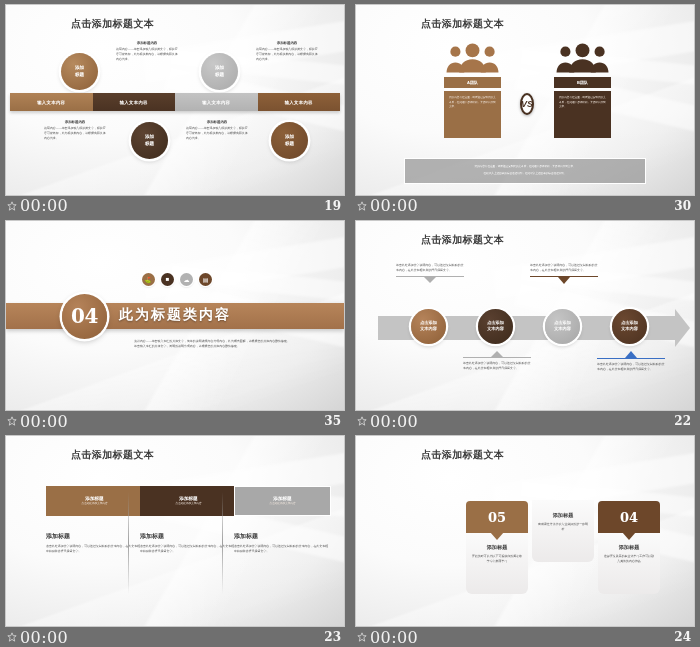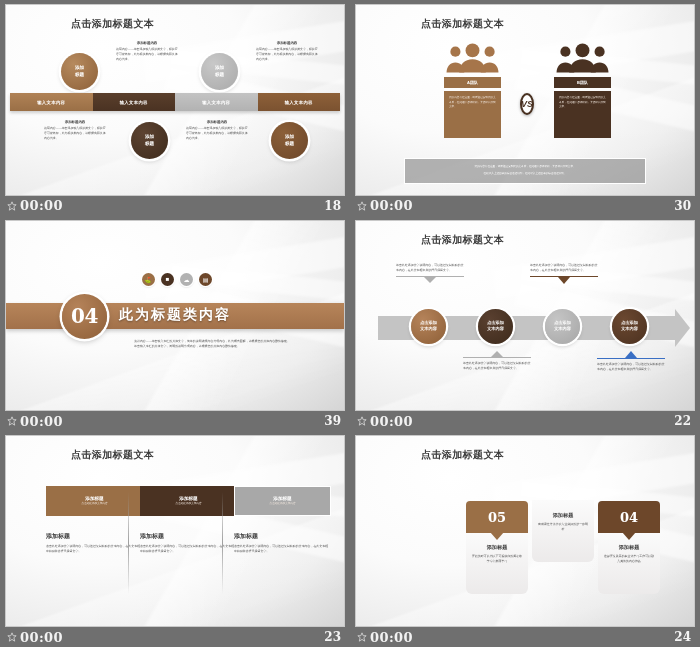--- a/index.html
+++ b/index.html
@@ -25,22 +25,22 @@
   .ray{ position:absolute; background:rgba(255,255,255,.5); transform-origin:100% 50%; }
   .ray.r1{ right:-10%; top:6%;  width:70%; height:16%; transform:rotate(-9deg); filter:blur(1px);}
   .ray.r2{ right:-10%; top:34%; width:62%; height:10%; transform:rotate(6deg); filter:blur(1px);}
   .ray.r3{ right:-12%; top:58%; width:66%; height:13%; transform:rotate(13deg); filter:blur(1px);}
 
   
   .foot{ height:20px; flex:0 0 20px; display:flex; align-items:center;
     justify-content:space-between; padding:0 4px 0 2px; color:#e9e9e9;}
   .foot .left{ display:flex; align-items:center; gap:3px; }
   .star{ width:10px; height:10px; display:block; }
-  .time{ font-family:"DejaVu Serif","Liberation Serif",serif; font-weight:bold;
-    font-size:13px; letter-spacing:.4px; color:#f2f2f2; }
+  .time{ font-family:"DejaVu Serif","Liberation Serif",serif; font-weight:normal;
+    font-size:16px; letter-spacing:.4px; color:#f2f2f2; }
   .pnum{ font-family:"DejaVu Serif","Liberation Serif",serif; font-weight:bold;
     font-size:12px; color:#f4f4f4; }
 
   
   .stitle{ position:absolute; left:26px; top:12px; font-size:10px;
     font-weight:bold; color:#3b3b3b; letter-spacing:.4px;
     text-shadow:0 1px 0 rgba(255,255,255,.9);margin-left:39px; }
 
   .tiny{ font-size:2.9px; line-height:1.75; color:#4a4a4a; letter-spacing:.05px; }
   .micro{ font-size:2.6px; line-height:1.8; color:#f0e6dd; }
@@ -196,21 +196,21 @@
         <div class="tiny">填写内容……单击添加输入标题类文字，标题应尽可能简短，此为标题类内容，请根据实际具体内容为准。</div>
       </div>
     </div>
     <div class="foot">
       <div class="left">
         <svg class="star" viewBox="0 0 24 24">
           <path d="M12 2l3 7h7l-5.5 4.5L18.5 22 12 17.8 5.5 22l2-8.5L2 9h7z" fill="none" stroke="#d8d8d8" stroke-width="2"></path>
           </svg>
         <span class="time">00:00</span>
       </div>
-      <span class="pnum">18</span>
+      <span class="pnum">19</span>
     </div>
   </div>
 
   <div class="cell">
     <div class="slide s20">
       <div class="rays">
         <div class="ray r1"></div>
           <div class="ray r2"></div>
           <div class="ray r3"></div>
       </div>
@@ -282,21 +282,21 @@
       <div class="btitle">此为标题类内容</div>
       <div class="para tiny">演讲内容……单击输入本栏的具体文字，简单的说明该项内容分项内容，此为概念图解，请根据您的具体内容酌情修改。单击输入本栏的具体文字，简明的说明分项内容，请根据您的具体内容酌情修改。</div>
     </div>
     <div class="foot">
       <div class="left">
         <svg class="star" viewBox="0 0 24 24">
           <path d="M12 2l3 7h7l-5.5 4.5L18.5 22 12 17.8 5.5 22l2-8.5L2 9h7z" fill="none" stroke="#d8d8d8" stroke-width="2"></path>
           </svg>
         <span class="time">00:00</span>
       </div>
-      <span class="pnum">39</span>
+      <span class="pnum">35</span>
     </div>
   </div>
 
   <div class="cell">
     <div class="slide s22">
       <div class="rays">
         <div class="ray r1"></div>
           <div class="ray r2"></div>
           <div class="ray r3"></div>
       </div>

